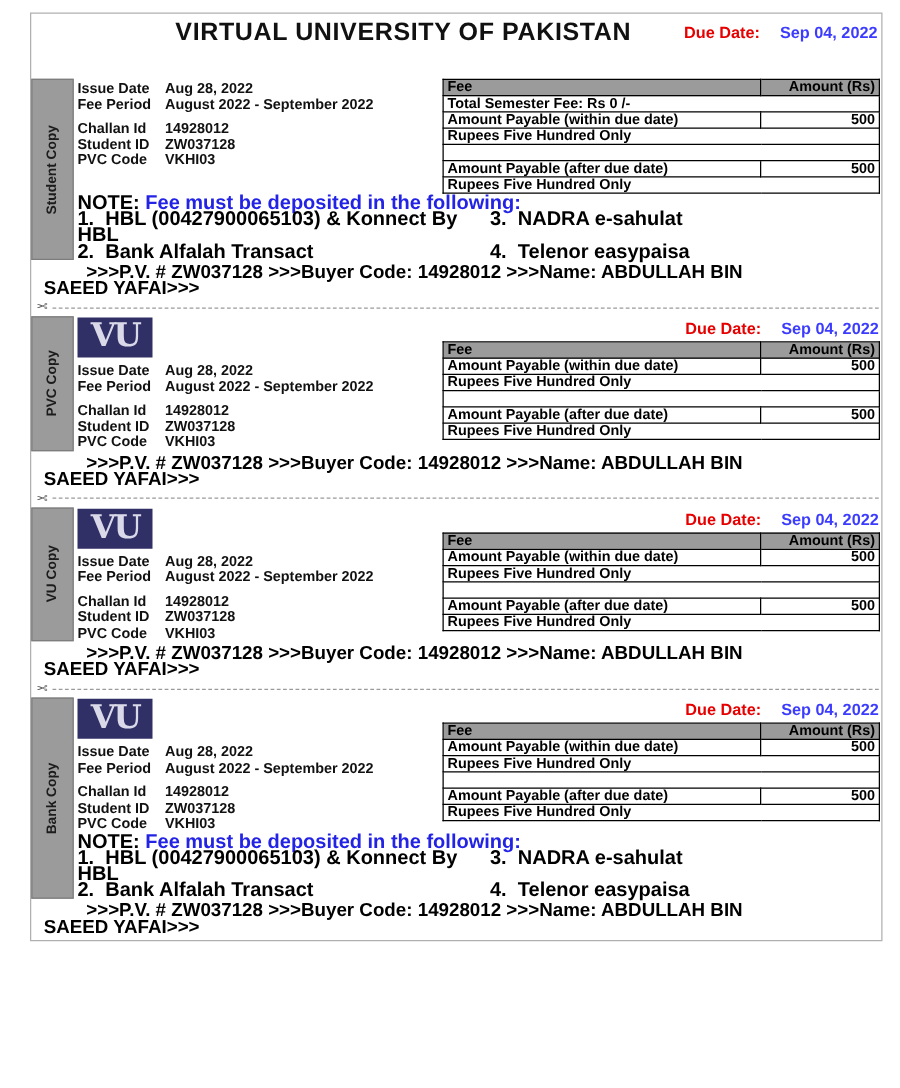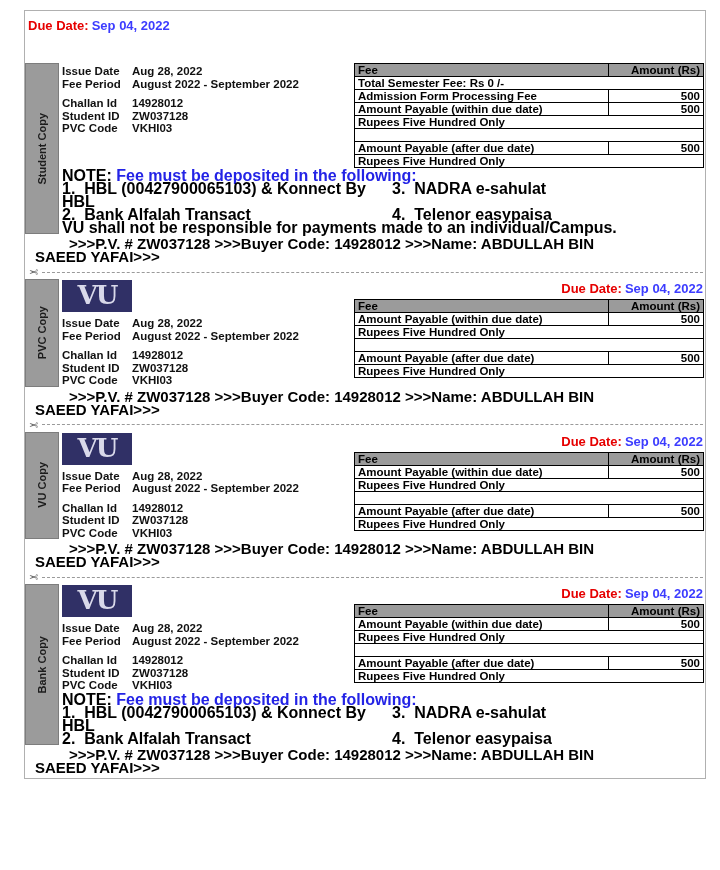--- a/index.html
+++ b/index.html
@@ -21,21 +21,21 @@
     display: grid; grid-template-columns: 1fr auto;
     align-items: start; padding: 4px 3px 0 3px; height: 27px;
   }
   .page-title {
     text-align: center; padding-left: 70px;
     font-size: 20px; font-weight: bold; color: #111;
     letter-spacing: 0.5px; white-space: nowrap;
   }
   .due { font-size: 13px; font-weight: bold; white-space: nowrap; padding-top: 3px; }
   .due-label { color: var(--accent-red); }
-  .due-value { color: var(--date-blue); margin-left: 3px; }
+  .due-value { color: var(--date-blue); margin-left: 16px; }
   
   .copy-section { margin-top: 2px; }
   .copy-section.first { margin-top: 25px; }
   .copy-body { display: flex; align-items: stretch; }
   .sidebar {
     width: 34px; min-width: 34px;
     background: var(--sidebar-gray);
     border: 1px solid #7d7d7d;
     display: flex; align-items: center; justify-content: center;
   }
@@ -43,21 +43,21 @@
     writing-mode: vertical-rl; transform: rotate(180deg);
     font-size: 11px; font-weight: bold; color: #1c1c1c; white-space: nowrap;
   }
   .content { flex: 1; padding: 0 1px 0 3px; }
   .content-top { display: flex; gap: 20px; }
   .left-col { width: 272px; min-width: 272px; }
   .right-col { flex: 1; }
   .due-row { text-align: right; font-size: 13px; font-weight: bold; padding: 2px 1px 3px 0; height: 20px; }
   
   .logo {
-    width: 70px; height: 32px; margin: 1px 0 3px 0;
+    width: 60px; height: 32px; margin: 1px 0 3px 0;
     background: var(--logo-navy);
     color: #d9d9ea; font-family: "DejaVu Serif", serif;
     font-weight: bold; font-size: 26px; line-height: 30px;
     text-align: center; letter-spacing: -2px;
   }
   
   .fields { font-size: 11.5px; font-weight: bold; color: #111; padding-top: 2px; }
   .frow { line-height: 12.5px; white-space: nowrap; }
   .flabel { display: inline-block; min-width: 70px; }
   .fgap { height: 7px; }
@@ -88,20 +88,21 @@
   .cutline { display: flex; align-items: center; margin: 4px 2px 2px 4px; height: 10px; }
   .scissors { font-size: 11px; color: #555; transform: scaleX(-1); line-height: 10px; }
   .dash { flex: 1; border-top: 1px dashed #9a9a9a; margin-left: 4px; }
 </style>
 </head>
 <body>
 
 <div class="page">
 
   <div class="page-header">
+    <div class="page-title">VIRTUAL UNIVERSITY OF PAKISTAN</div>
     <div class="due">
       <span class="due-label">Due Date:</span><span class="due-value">Sep 04, 2022</span>
     </div>
   </div>
 
   <div class="copy-section first">
     <div class="copy-body">
       <div class="sidebar">
         <span class="sidebar-label">Student Copy</span>
       </div>
@@ -121,24 +122,20 @@
             <table class="fee-table">
               <tbody>
                   <tr>
                 <th class="h-fee">Fee</th>
                 <th class="h-amt">Amount (Rs)</th>
               </tr>
               <tr>
                     <td class="cell-l" colspan="2">Total Semester Fee: Rs 0 /-</td>
                   </tr>
               <tr>
-                <td class="cell-l">Admission Form Processing Fee</td>
-                <td class="amt">500</td>
-              </tr>
-              <tr>
                 <td class="cell-r">Amount Payable (within due date)</td>
                 <td class="amt">500</td>
               </tr>
               <tr>
                     <td class="cell-r" colspan="2">Rupees Five Hundred Only</td>
                   </tr>
               <tr>
                     <td colspan="2">&nbsp;</td>
                   </tr>
               <tr>
@@ -156,21 +153,20 @@
           <div class="note-head">
             <span>NOTE:</span>
             <span class="note-blue">Fee must be deposited in the following:</span>
           </div>
           <div class="bank-grid">
             <div class="bank-item">1.  HBL (00427900065103) &amp; Konnect By HBL</div>
             <div class="bank-item">3.  NADRA e-sahulat</div>
             <div class="bank-item">2.  Bank Alfalah Transact</div>
             <div class="bank-item">4.  Telenor easypaisa</div>
           </div>
-          <div class="disclaimer">VU shall not be responsible for payments made to an individual/Campus.</div>
         </div>
       </div>
     </div>
     <div class="pv-footer">&gt;&gt;&gt;P.V. # ZW037128 &gt;&gt;&gt;Buyer Code: 14928012 &gt;&gt;&gt;Name: ABDULLAH BIN SAEED YAFAI&gt;&gt;&gt;</div>
   </div>
 
   <div class="cutline">
     <span class="scissors">✂</span>
     <span class="dash"></span>
   </div>

